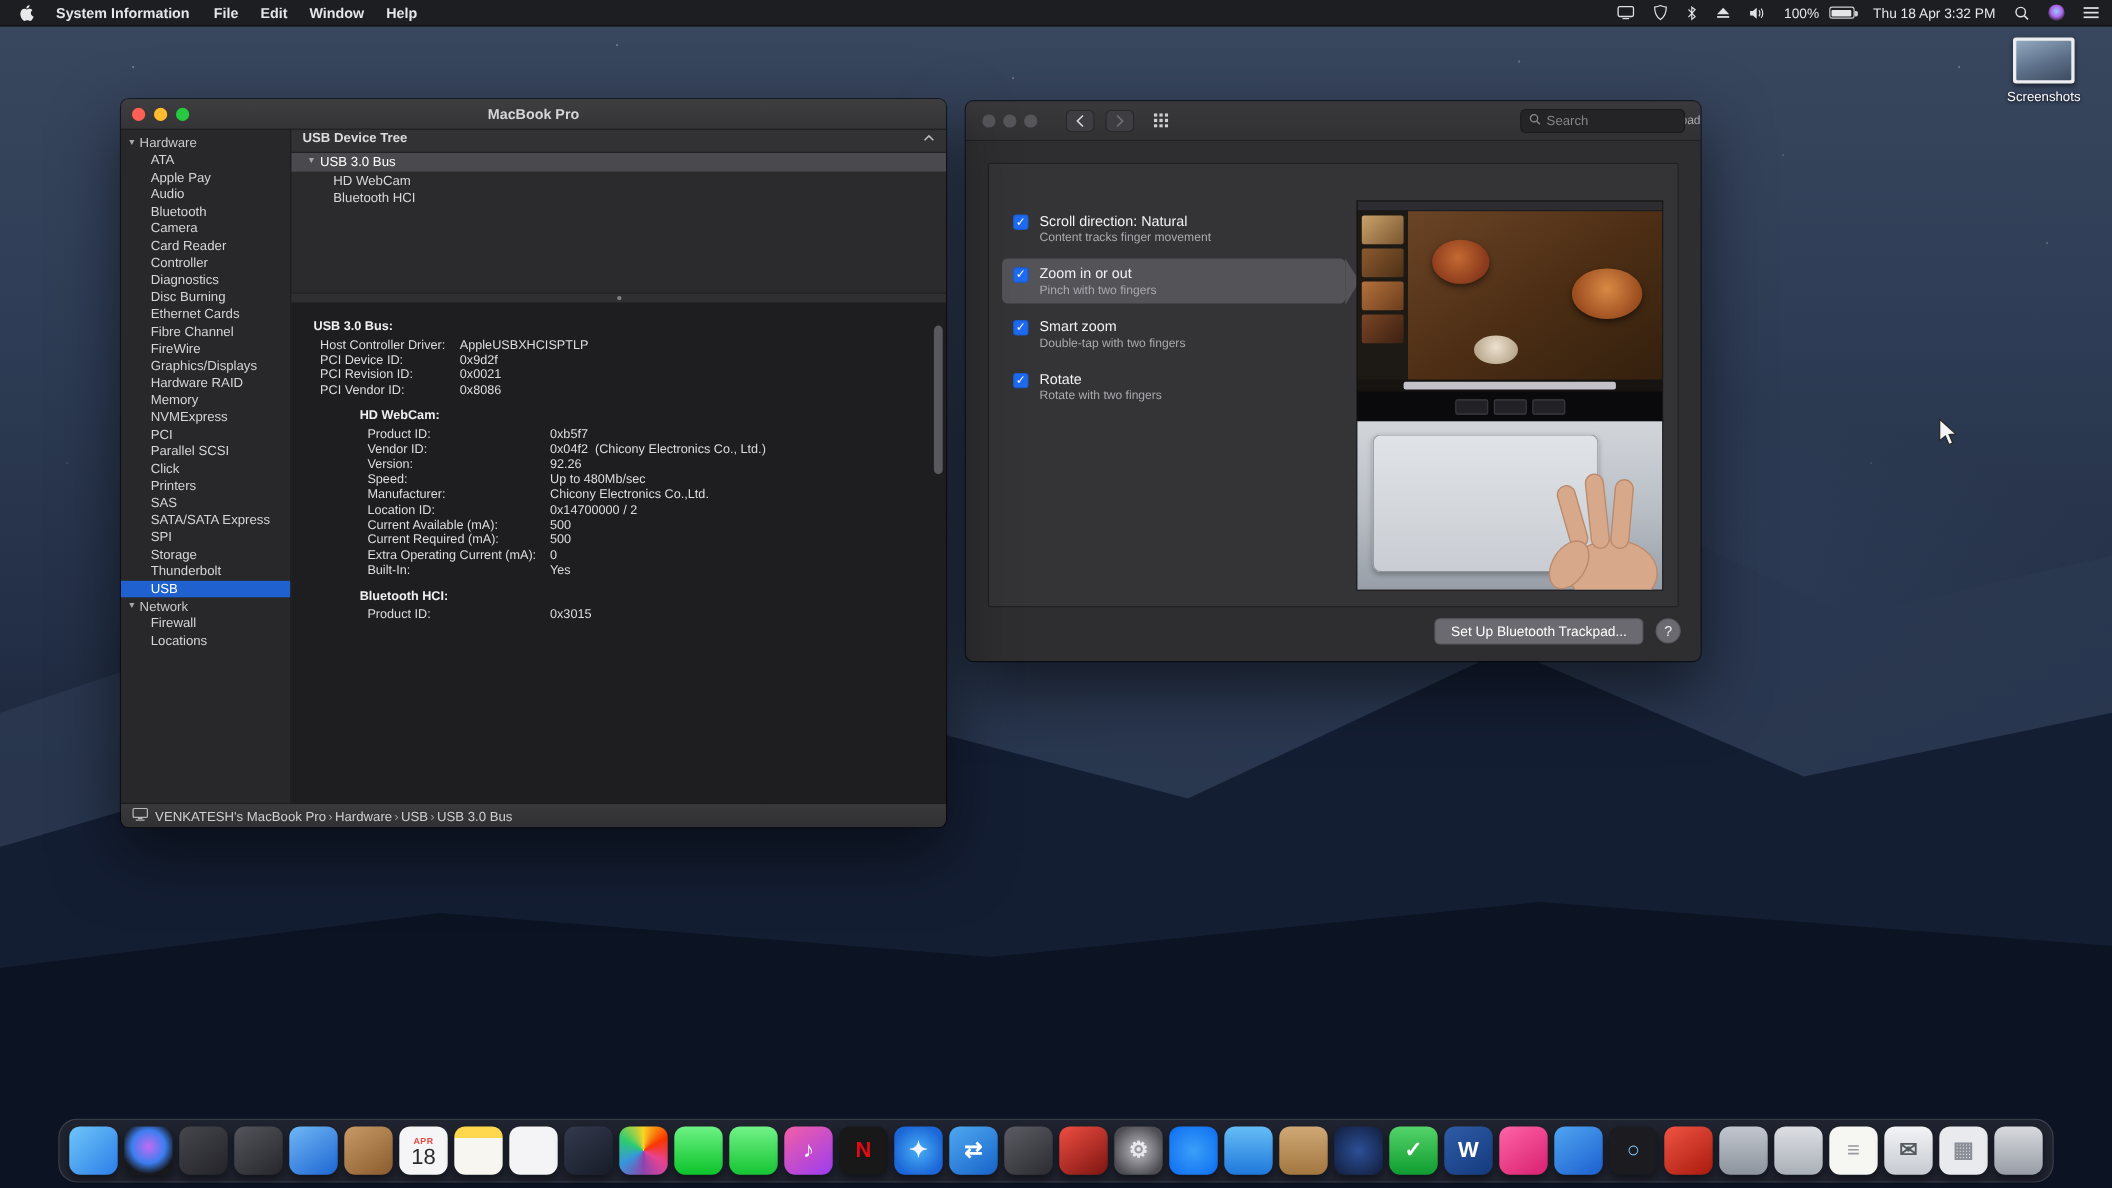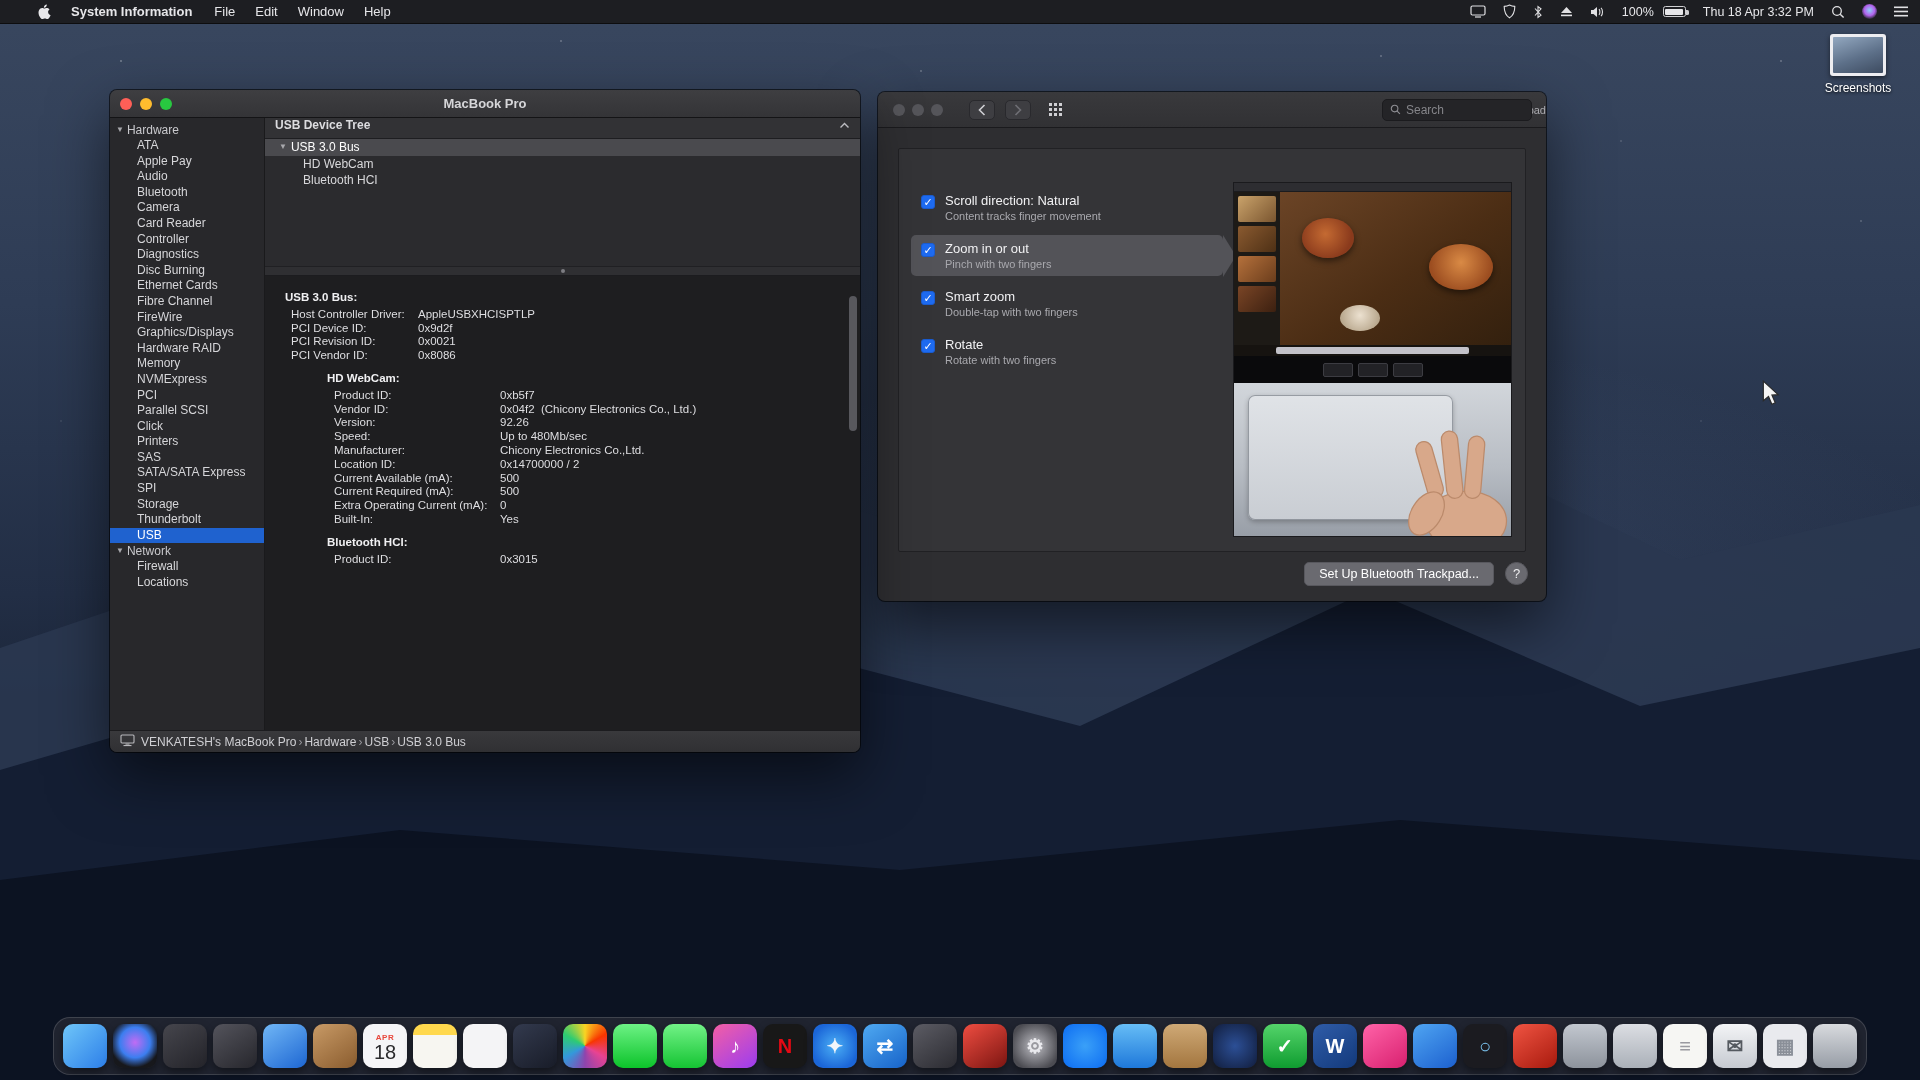--- a/index.html
+++ b/index.html
@@ -14,24 +14,24 @@
   .stars { position:absolute; top:0; left:0; width:2px; height:2px; border-radius:50%; background:transparent; z-index:1; opacity:.8;
     box-shadow: 120px 60px #ffffff66, 340px 130px #ffffff44, 560px 40px #ffffff55, 760px 150px #ffffff33,
     920px 70px #ffffff55, 1150px 120px #ffffff44, 1380px 55px #ffffff55, 1620px 140px #ffffff33,
     1780px 60px #ffffff55, 240px 260px #ffffff33, 660px 300px #ffffff2e, 1040px 260px #ffffff33,
     1500px 280px #ffffff2e, 1860px 220px #ffffff44, 60px 420px #ffffff22, 1700px 420px #ffffff22; }
 
   
   .menubar { position:absolute; top:0; left:0; right:0; height:24px; z-index:10;
     background:rgba(28,28,31,.94); border-bottom:1px solid rgba(0,0,0,.55);
     display:flex; align-items:center; font-size:13px; color:#e6e6e9; }
-  .mb-left { display:flex; align-items:center; gap:2px; padding-left:30px; }
+  .mb-left { display:flex; align-items:center; gap:2px; padding-left:10px; }
   .apple-logo { display:flex; align-items:center; padding:0 8px; }
   .mb-app { font-weight:700; padding:0 10px; }
-  .menu-item { padding:0 10px; }
+  .menu-item { padding:0 10px;font-weight:bold; }
   .mb-right { margin-left:auto; display:flex; align-items:center; gap:17px; padding-right:12px; }
   .mb-right > span { display:flex; align-items:center; }
   .mb-text { font-size:12.5px; }
   .battery { width:23px; height:11px; border:1px solid #cfcfd2; border-radius:2.5px; position:relative; display:inline-block; }
   .battery::before { content:''; position:absolute; inset:1.5px; background:#e6e6e9; border-radius:1px; }
   .battery::after { content:''; position:absolute; right:-4px; top:2.5px; width:2.5px; height:5px; background:#cfcfd2; border-radius:0 1.5px 1.5px 0; }
   .siri-orb { width:15px; height:15px; border-radius:50%;
     background:radial-gradient(circle at 50% 42%, #8fd0f8 0%, #b263ee 45%, #23242a 78%); }
 
   

